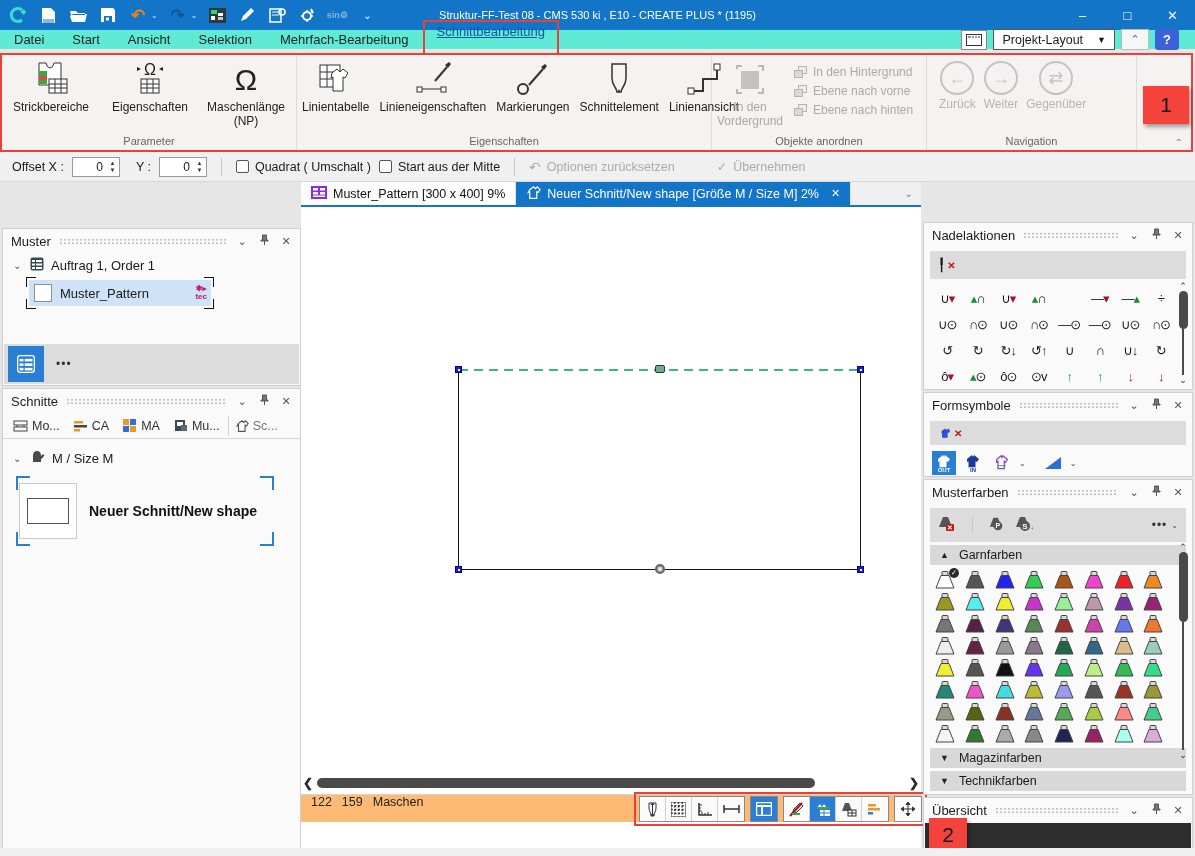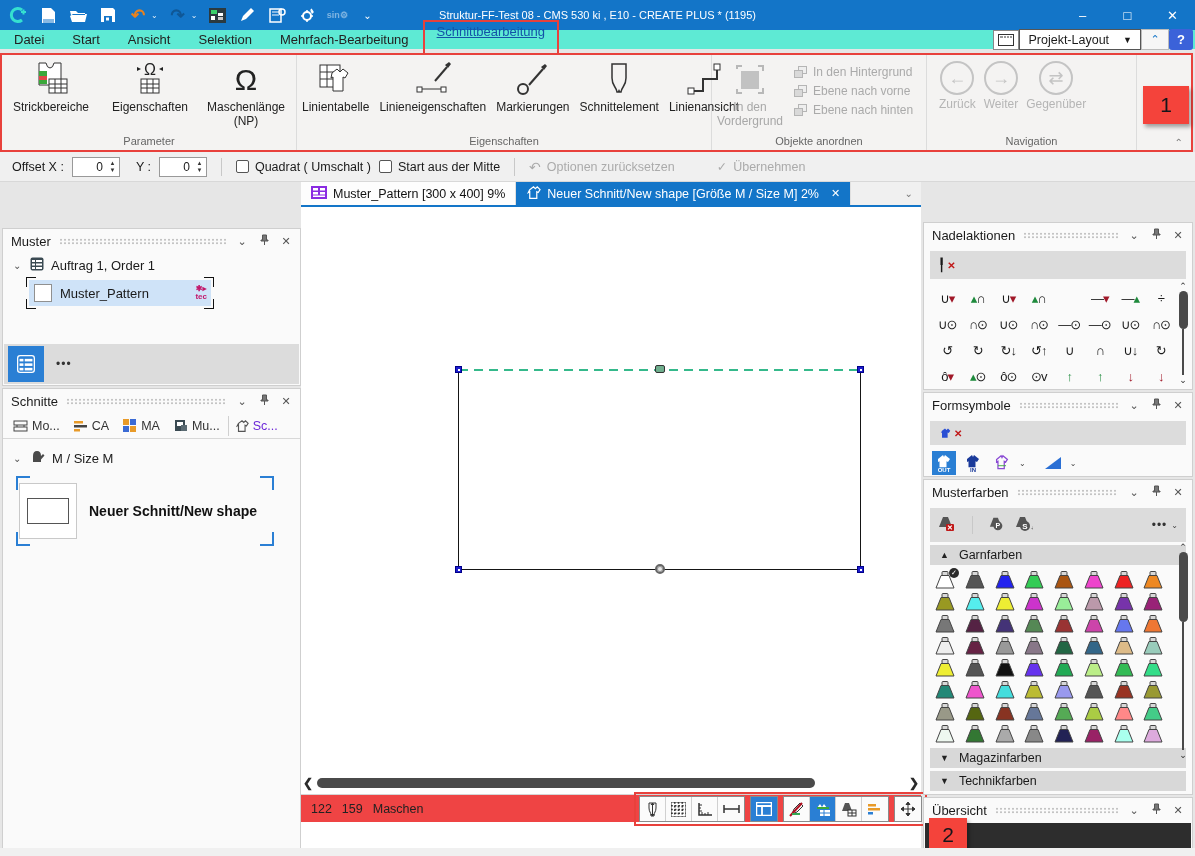--- a/index.html
+++ b/index.html
@@ -15,21 +15,21 @@
   .qat-dd { font-size:8px; margin-left:-7px; opacity:.9; }
   .qat-dis { opacity:.45; font-size:9px; font-weight:bold; }
   #win-title { position:absolute; left:0; right:0; text-align:center; font-size:11px; pointer-events:none; }
   .wbtns { margin-left:auto; display:flex; }
   .wbtn { width:45px; height:30px; display:flex; align-items:center; justify-content:center; font-size:13px; }
 
   
   #menurow { left:0; top:30px; width:1195px; height:19px; background:#5eead4; display:flex; align-items:center; }
   .menu-item { padding:3px 14px; font-size:13px; color:#222; }
   .menu-item.active { color:#1353a8; text-decoration:underline; border:2px solid #e8413c; border-bottom:none; padding:2px 12px 20px; }
-  #menurow .right { margin-left:auto; display:flex; align-items:center; padding-right:2px; }
+  #menurow .right { margin-left:auto; display:flex; align-items:center; gap:6px; padding-right:16px; }
   .kbd-btn { width:26px; height:20px; border:1px solid #888; background:#fff; display:flex; align-items:center; justify-content:center; }
   .layout-select { border:1px solid #555; height:21px; display:flex; align-items:center; gap:14px; padding:0 8px; font-size:12.5px; background:#fff; }
   .chev-btn { width:28px; height:21px; border:1px solid #bbb; background:#f6f6f6; color:#1375c8; display:flex; align-items:center; justify-content:center; font-size:11px; }
   .help-btn { width:24px; height:21px; background:#3b62d9; color:#fff; border-radius:3px; display:flex; align-items:center; justify-content:center; font-weight:bold; font-size:13px; }
 
   
   #ribbon { left:0; top:53px; width:1193px; height:99px; background:#f4f3f2; border:2px solid #e8413c; display:flex; }
   .rgroup { display:flex; flex-direction:column; border-right:1px solid #dcdcdc; padding-top:2px; }
   .rbody { display:flex; flex:1; align-items:flex-start; }
   .rlabel { text-align:center; font-size:11px; color:#666; padding:2px 0 3px; }
@@ -77,21 +77,21 @@
   .cb2 { border:2px solid #2a7fd4; width:14px; height:14px; }
   .c-tl { left:-3px; top:-3px; border-right:none!important; border-bottom:none!important; }
   .c-tr { right:-3px; top:-3px; border-left:none!important; border-bottom:none!important; }
   .c-bl { left:-3px; bottom:-3px; border-right:none!important; border-top:none!important; }
   .c-br { right:-3px; bottom:-3px; border-left:none!important; border-top:none!important; }
   .mini-tb { position:absolute; left:1px; right:1px; bottom:1px; height:40px; background:#dcdcdc; display:flex; align-items:center; gap:12px; padding-left:4px; }
   .blue-sq-btn { width:36px; height:36px; background:#2a7fd4; display:flex; align-items:center; justify-content:center; }
   #schnitte-panel { left:0; top:160px; width:299px; height:506px; }
   .sch-tabs { height:26px; border-bottom:1px solid #d8d8d8; display:flex; align-items:center; padding:0 4px; gap:2px; }
   .sch-tab { display:flex; align-items:center; gap:4px; padding:3px 6px; font-size:12.5px; color:#333; }
-  .sch-tab.active { color:#6d28d9; border-left:1px solid #d0d0d0; }
+  .sch-tab.active { color:#737373; border-left:1px solid #d0d0d0; }
   .shape-item { position:relative; margin:10px 0 0 16px; width:252px; height:64px; display:flex; align-items:center; gap:12px; }
   .shape-thumb { width:58px; height:56px; background:#fff; border:1px solid #c9c9c9; display:flex; align-items:center; justify-content:center; }
   .shape-thumb .r { width:42px; height:26px; border:1px solid #555; background:#fff; }
   .shape-label { font-size:14px; font-weight:bold; color:#111; }
 
   
   #center { left:301px; top:182px; width:620px; height:666px; background:#fff; }
   .tabrow { height:25px; background:#f0f0f0; display:flex; border-bottom:2px solid #1375c8; }
   .ctab { display:flex; align-items:center; gap:6px; padding:0 10px; font-size:12.5px; background:#fdfdfd; color:#111; border-right:1px solid #e0e0e0; }
   .ctab.active { background:#1375c8; color:#fff; }
@@ -103,21 +103,21 @@
   .hdl { position:absolute; width:7px; height:7px; background:#1d1dcc; border:1px solid #00008a; }
   .hdl::after { content:""; position:absolute; left:2px; top:2px; width:2px; height:2px; background:#fff; }
   .hdl.tl { left:-4px; top:-4px; } .hdl.tr { right:-4px; top:-4px; }
   .hdl.bl { left:-4px; bottom:-4px; } .hdl.br { right:-4px; bottom:-4px; }
   .hdl-mt { position:absolute; left:50%; top:-5px; width:10px; height:8px; margin-left:-5px; background:#6fae8d; border:1px solid #333; border-radius:2px; }
   .hdl-mb { position:absolute; left:50%; bottom:-5px; width:10px; height:10px; margin-left:-5px; border-radius:50%; background:#e8e8e8; border:2px solid #666; box-shadow:inset 0 0 0 1px #999; }
   .hscroll { position:absolute; left:0; top:590px; width:620px; height:22px; display:flex; align-items:center; }
   .hs-arrow { width:14px; text-align:center; color:#2a2a2a; font-size:12px; font-weight:bold; }
   .hs-track { position:relative; flex:1; height:12px; }
   .hs-thumb { position:absolute; left:2px; top:1px; width:498px; height:10px; background:#4a4a4a; border-radius:5px; }
-  .statusrow { position:absolute; left:0; top:612px; width:620px; height:28px; background:#ef4444; border-top:1px solid #d5d5d5; display:flex; align-items:center; padding-left:10px; font-size:12.5px; color:#222; }
+  .statusrow { position:absolute; left:0; top:612px; width:620px; height:28px; background:#fdba74; border-top:1px solid #d5d5d5; display:flex; align-items:flex-start; padding-left:10px; font-size:12.5px; color:#222; }
   .statusrow .gap { width:10px; }
   .btb-wrap { position:absolute; right:-6px; top:-3px; border:2px solid #e8413c; padding:2px 3px; display:flex; gap:5px; background:transparent; }
   .btg { display:flex; border:1px solid #8a8a8a; background:#fbfbfb; }
   .bti { width:26px; height:24px; display:flex; align-items:center; justify-content:center; border-right:1px solid #d0d0d0; }
   .bti:last-child { border-right:none; }
   .bti.on { background:#2a7fd4; }
 
   
   #right { left:923px; top:176px; width:270px; height:666px; }
   #nadel-panel { left:0; top:0; width:270px; height:168px; }

